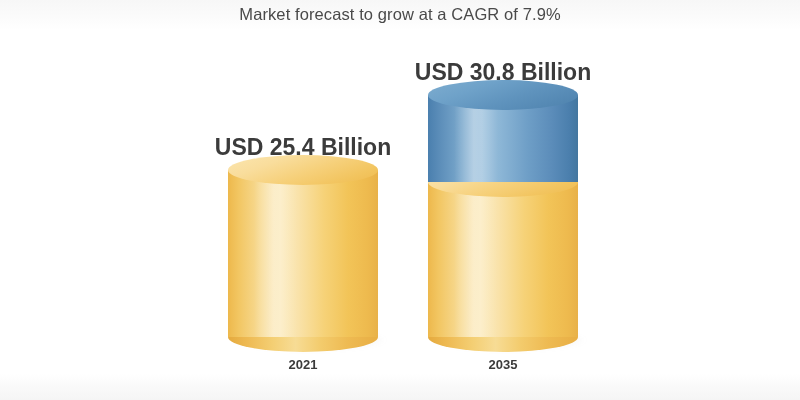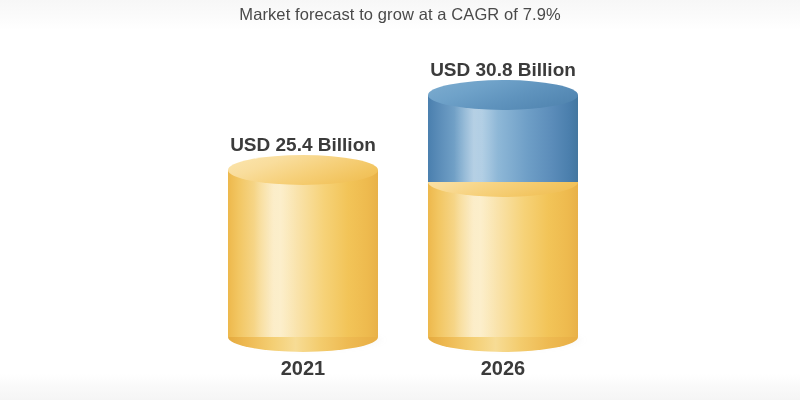--- a/index.html
+++ b/index.html
@@ -70,35 +70,35 @@
     width: 150px;
   }
   .bar-group.g2021 { left: 228px; }
   .bar-group.g2026 { left: 428px; }
 
   .value-label {
     position: absolute;
     left: -40px;
     width: 230px;
     text-align: center;
-    font-size: 19px;
+    font-size: 23px;
     font-weight: 700;
     color: #3b3b3b;
     white-space: nowrap;
   }
   .g2021 .value-label { top: 134px; }
   .g2026 .value-label { top: 59px; }
 
   .year-label {
     position: absolute;
     left: 0;
     width: 150px;
     top: 357px;
     text-align: center;
-    font-size: 20px;
+    font-size: 13px;
     font-weight: 700;
     color: #3b3b3b;
   }
 
   
   .floor-shadow {
     position: absolute;
     left: 6px;
     top: 329px;
     width: 152px;
@@ -271,17 +271,17 @@
         <div class="cyl-top-cap yellow"></div>
       </div>
 
       <div class="cyl-seg" style="top:95px; height:87px;">
         <div class="cyl-body blue">
           <div class="cyl-gloss"></div>
         </div>
         <div class="cyl-top-cap blue"></div>
       </div>
 
-      <div class="year-label">2026</div>
+      <div class="year-label">2035</div>
     </div>
 
   </div>
 </div>
 
 </body></html>

